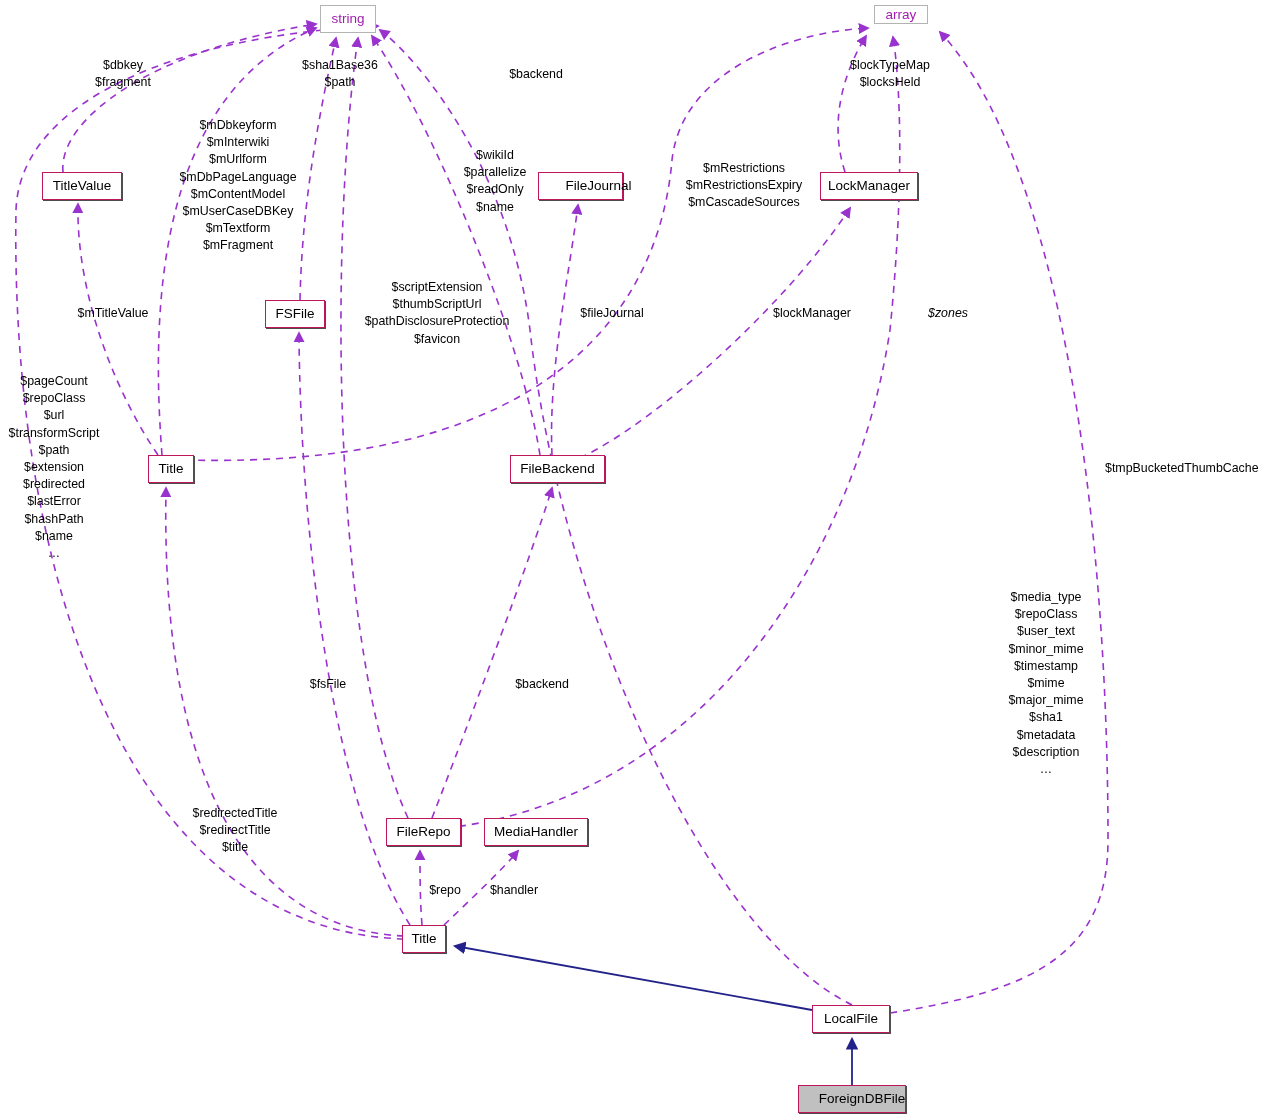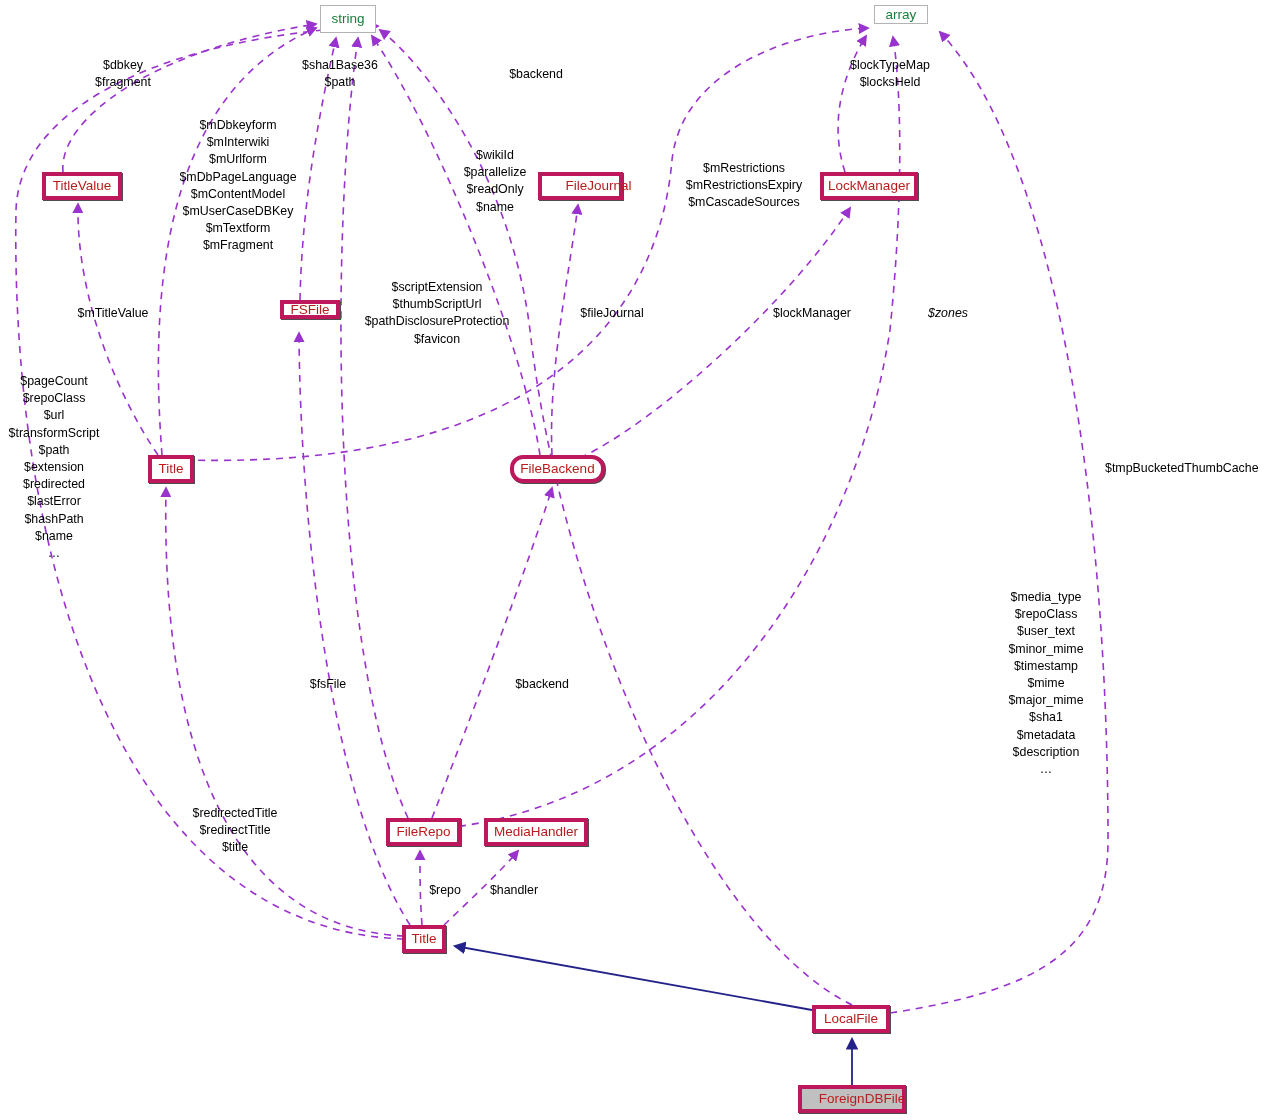--- a/index.html
+++ b/index.html
@@ -19,36 +19,36 @@
   svg#edges {
     position: absolute;
     left: 0;
     top: 0;
     width: 1277px;
     height: 1120px;
   }
   .node {
     position: absolute;
     box-sizing: border-box;
-    border: 4px solid #be185d;
+    border: 1px solid #be185d;
     background: #ffffff;
-    color: #b91c1c;
+    color: #000000;
     font-size: 13.5px;
     line-height: 1;
     display: flex;
     align-items: center;
     justify-content: center;
     white-space: nowrap;
     box-shadow: 1px 1px 0 0 #4d4d4d;
     z-index: 5;
   }
   .node.type-builtin {
     border: 1px solid #b3b3b3;
     box-shadow: none;
-    color: #15803d;
+    color: #a21caf;
   }
   .node.highlight {
     background: #c0c0c0;
   }
   .edge-label {
     position: absolute;
     color: #000000;
     font-size: 12.4px;
     line-height: 17.2px;
     text-align: center;
@@ -129,27 +129,27 @@
       </div>
       <div class="node class" style="left: 42px; top: 172px; width: 80px; height: 28px;">
         <span>TitleValue</span>
       </div>
       <div class="node class" style="left: 538px; top: 172px; width: 85px; height: 28px; padding-left: 36px;">
         <span>FileJournal</span>
       </div>
       <div class="node class" style="left: 820px; top: 172px; width: 98px; height: 28px;">
         <span>LockManager</span>
       </div>
-      <div class="node class" style="left: 280px; top: 300px; width: 60px; height: 19px;">
+      <div class="node class" style="left: 265px; top: 300px; width: 60px; height: 28px;">
         <span>FSFile</span>
       </div>
       <div class="node class" style="left: 148px; top: 455px; width: 46px; height: 28px;">
         <span>Title</span>
       </div>
-      <div class="node class" style="left: 510px; top: 455px; width: 95px; height: 28px; border-radius: 13px;">
+      <div class="node class" style="left: 510px; top: 455px; width: 95px; height: 28px;">
         <span>FileBackend</span>
       </div>
       <div class="node class" style="left: 386px; top: 818px; width: 75px; height: 28px;">
         <span>FileRepo</span>
       </div>
       <div class="node class" style="left: 484px; top: 818px; width: 104px; height: 28px;">
         <span>MediaHandler</span>
       </div>
       <div class="node class" style="left: 402px; top: 925px; width: 44px; height: 28px;">
         <span>Title</span>

